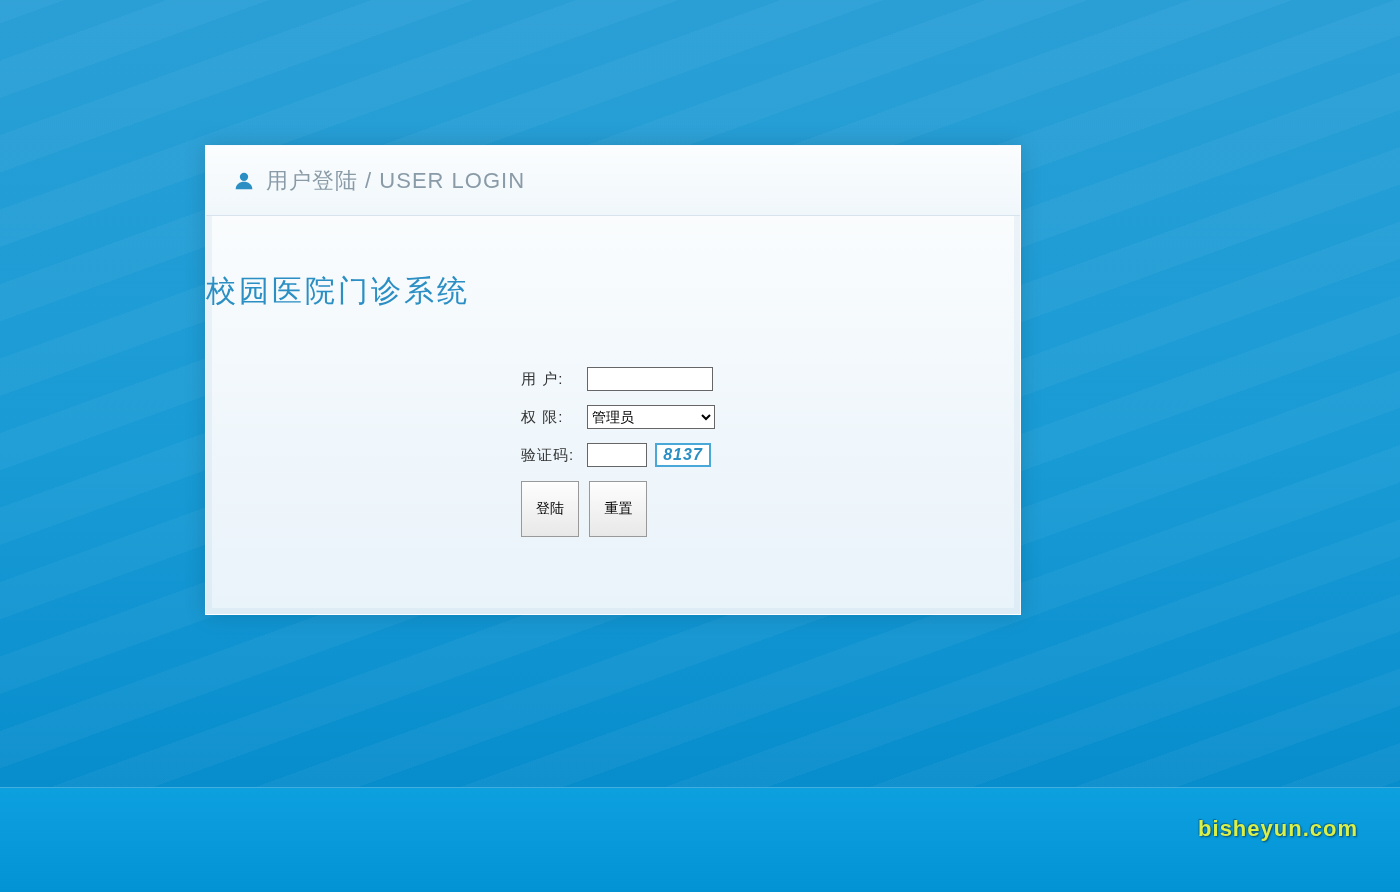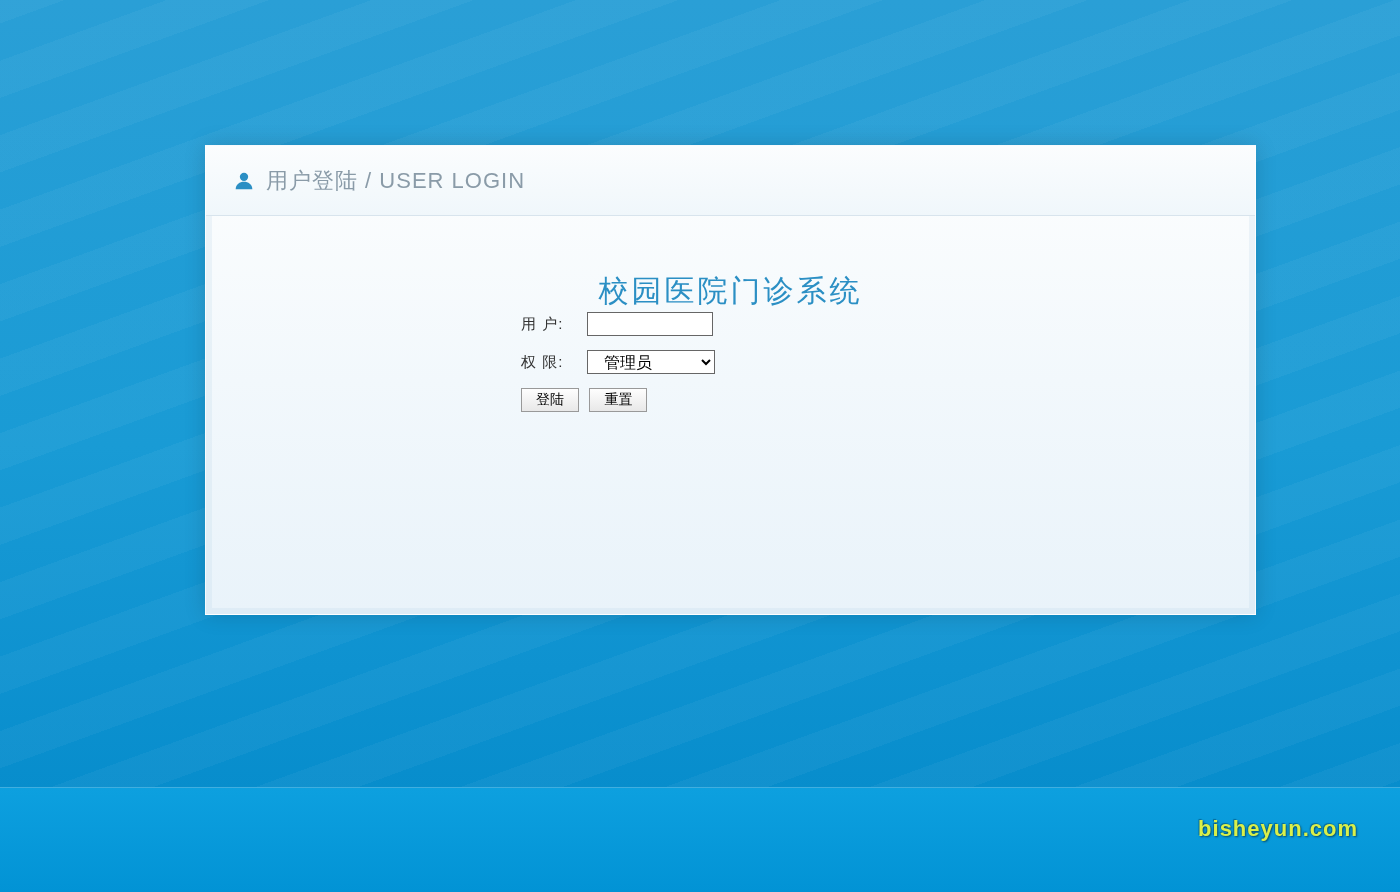--- a/index.html
+++ b/index.html
@@ -33,21 +33,21 @@
           rgba(255,255,255,0.04) 35px,
           rgba(255,255,255,0.04) 70px
         );
       pointer-events: none;
     }
     
     .login-panel {
       position: absolute;
       top: 145px;
       left: 205px;
-      width: 1051px;
+      width: 816px;
       height: 470px;
       background: linear-gradient(180deg, #fdfefe 0%, #f2f8fc 50%, #e9f3fa 100%);
       border: 1px solid rgba(255,255,255,0.6);
       box-shadow: 0 0 20px rgba(0,0,0,0.15), inset 0 0 0 6px rgba(180,210,230,0.2);
     }
     
     .panel-header {
       height: 70px;
       border-bottom: 1px solid #d8e4ed;
       display: flex;
@@ -68,30 +68,30 @@
     }
     
     .header-text {
       color: #8a9ba8;
       font-size: 22px;
       letter-spacing: 1px;
       font-weight: 400;
     }
     
     .system-title {
-      text-align: center;
       margin-top: 55px;
       color: #2b8fc4;
       font-size: 30px;
       font-weight: 400;
       letter-spacing: 3px;
       font-family: Liberation Serif, serif;
     }
     
     .form-area {
+      margin-top: 55px;
       margin-left: 315px;
     }
     
     .form-row {
       display: flex;
       align-items: center;
       margin-bottom: 14px;
       font-size: 15px;
       color: #333;
     }
@@ -113,22 +113,22 @@
     
     .input-user, .input-password {
       width: 126px;
     }
     
     .select-role {
       width: 128px;
       height: 24px;
       border: 1px solid #666;
       background: #fff;
-      font-size: 16px;
-      padding-left: 12px;
+      font-size: 14px;
+      padding-left: 0;
     }
     
     .input-captcha {
       width: 60px;
     }
     
     .captcha-image {
       display: inline-flex;
       align-items: center;
       justify-content: center;
@@ -144,21 +144,21 @@
       font-style: italic;
       letter-spacing: 1px;
     }
     
     .button-row {
       margin-top: 4px;
       margin-left: 315px;
     }
     
     .btn {
-      padding: 2px 14px;
+      padding: 18px 14px;
       font-size: 14px;
       border: 1px solid #999;
       background: linear-gradient(180deg, #fefefe 0%, #e8e8e8 100%);
       cursor: pointer;
       margin-right: 6px;
       font-family: "Microsoft YaHei", sans-serif;
     }
     
     .footer-bar {
       position: absolute;
@@ -217,20 +217,25 @@
     </div>
 
 
     <div class="form-row">
       <span class="form-label">权 限:</span>
       <select class="select-role">
         <option>管理员</option>
       </select>
     </div>
 
+    <div class="form-row">
+      <span class="form-label">验证码:</span>
+      <input type="text" class="form-input input-captcha" value="" style="">
+      <span class="captcha-image">8137</span>
+    </div>
   </div>
 
   <div class="button-row">
     <button class="btn">登陆</button>
     <button class="btn">重置</button>
   </div>
 </div>
 
 <div class="footer-bar"></div>
 

